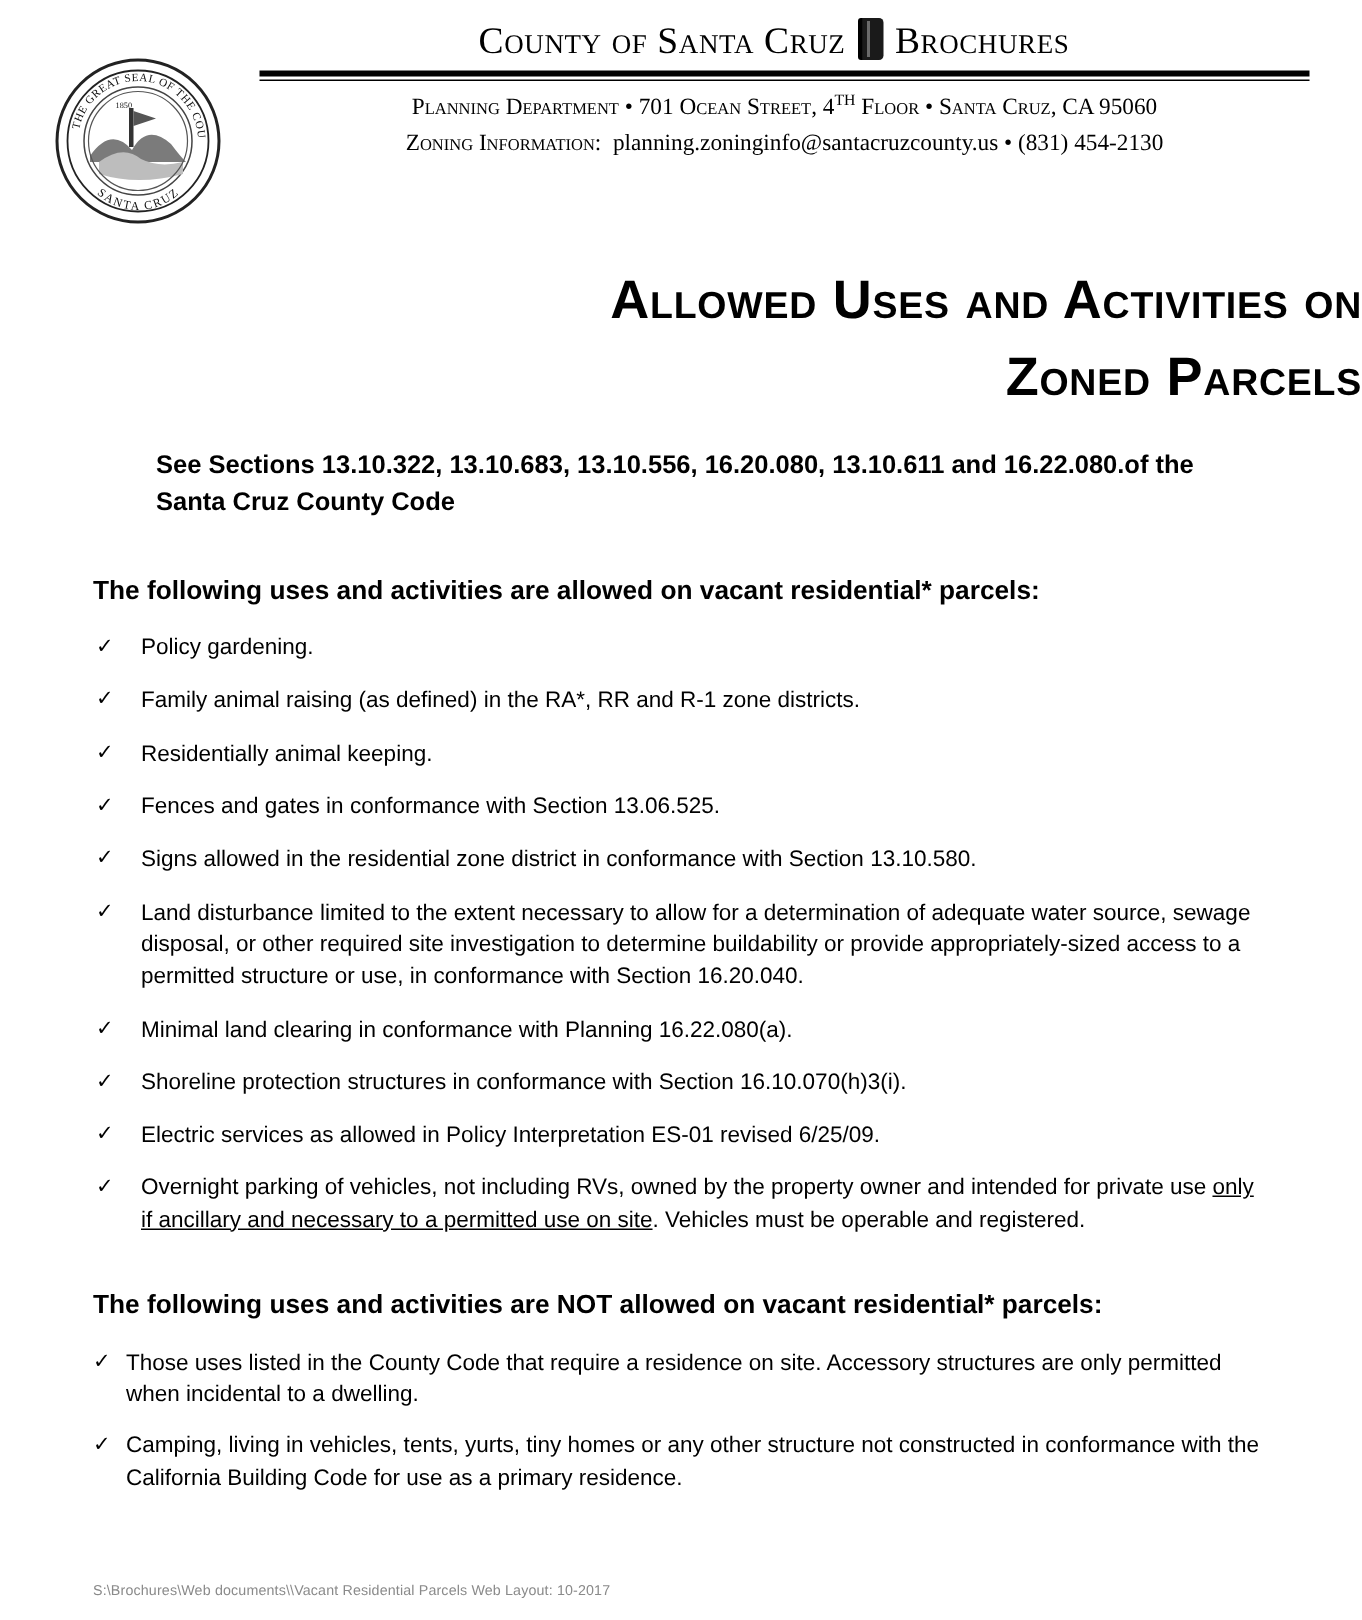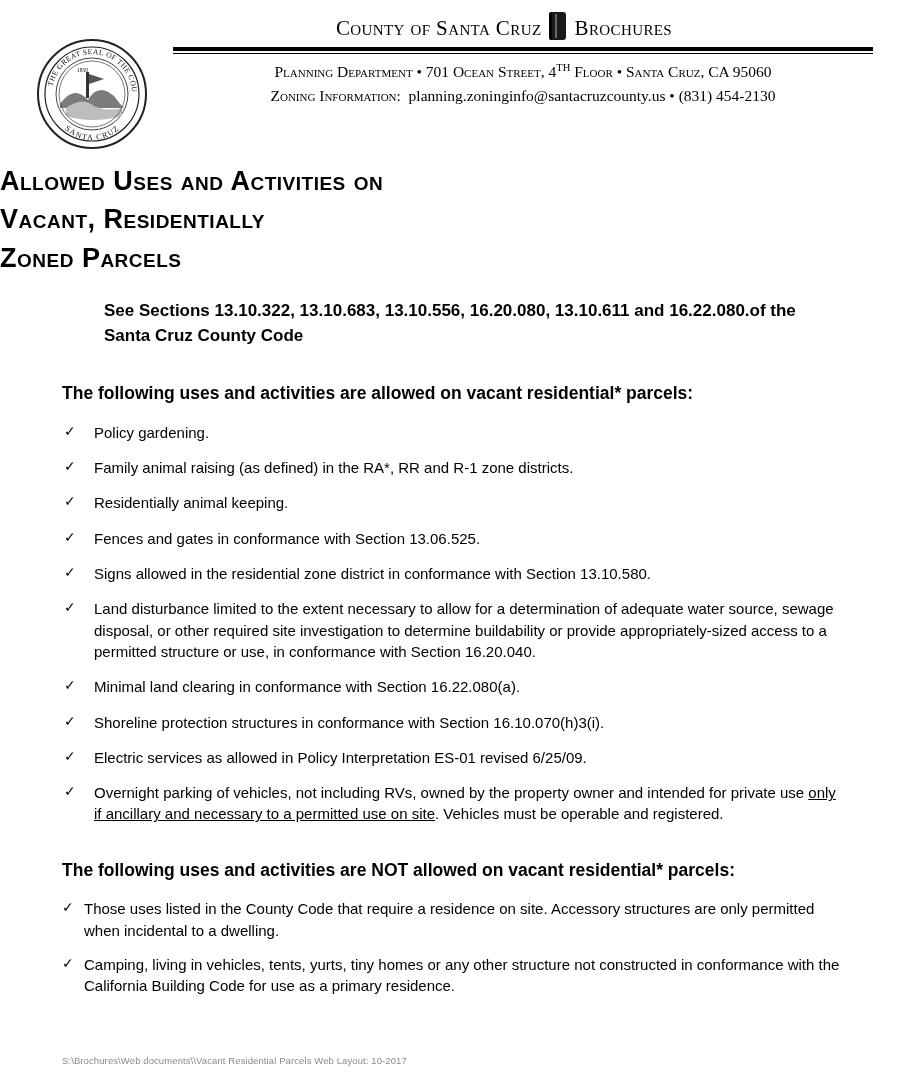--- a/index.html
+++ b/index.html
@@ -33,26 +33,26 @@
     position: absolute;
     left: 36px;
     top: 38px;
     width: 112px;
     height: 112px;
   }
   .seal svg { display: block; }
 
   .header-title {
     position: absolute;
-    left: 148px;
+    left: 160px;
     top: 12px;
     width: 712px;
     text-align: center;
     font-family: "Liberation Serif", serif;
-    font-size: 21px;
+    font-size: 25px;
     letter-spacing: 0.4px;
     white-space: nowrap;
   }
   .smallcaps-lg {
     font-variant: small-caps;
   }
   .book-icon {
     display: inline-block;
     width: 14px;
     height: 28px;
@@ -97,25 +97,25 @@
     font-family: "Liberation Serif", serif;
     font-size: 15.5px;
     line-height: 1.55;
   }
   .header-lines .ln { white-space: nowrap; }
   .sc { font-variant: small-caps; }
   sup { font-size: 0.68em; vertical-align: super; text-align: center; }
 
   
   .doc-title {
-    margin-top: 12px;
-    text-align: left;
+    margin-top: 24px;
+    text-align: right;
     font-family: "Liberation Sans", sans-serif;
     font-weight: bold;
-    font-size: 27px;
+    font-size: 36px;
     font-variant: small-caps;
     line-height: 1.42;
     letter-spacing: 0.5px;
   }
   .doc-title .tl { display: block; }
 
   .sections-line {
     margin: 22px auto 0 auto;
     width: 700px;
     font-weight: bold;
@@ -212,38 +212,37 @@
         <span class="sc">Planning Department</span><span class="sc"> • 701 Ocean Street, 4</span><sup class="sc">TH</sup><span class="sc"> Floor • Santa Cruz, CA 95060</span>
       </div>
       <div class="ln">
         <span class="sc">Zoning Information:</span>&nbsp;&nbsp;<span>planning.zoninginfo@santacruzcounty.us • (831) 454-2130</span>
       </div>
     </div>
   </div>
 
   <div class="doc-title">
     <span class="tl">Allowed Uses and Activities on</span>
-    <span class="tl">Vacant, Residentially</span>
     <span class="tl">Zoned Parcels</span>
   </div>
 
   <div class="sections-line">See Sections 13.10.322, 13.10.683, 13.10.556, 16.20.080, 13.10.611 and 16.22.080.of the Santa Cruz County Code</div>
 
   <div class="body-wrap">
 
     <div class="section-head">The following uses and activities are allowed on vacant residential* parcels:</div>
 
     <ul class="checklist">
       <li><span class="chk">✓</span><span>Policy gardening.</span></li>
       <li><span class="chk">✓</span><span>Family animal raising (as defined) in the RA*, RR and R-1 zone districts.</span></li>
       <li><span class="chk">✓</span><span>Residentially animal keeping.</span></li>
       <li><span class="chk">✓</span><span>Fences and gates in conformance with Section 13.06.525.</span></li>
       <li><span class="chk">✓</span><span>Signs allowed in the residential zone district in conformance with Section 13.10.580.</span></li>
       <li><span class="chk">✓</span><span>Land disturbance limited to the extent necessary to allow for a determination of adequate water source, sewage disposal, or other required site investigation to determine buildability or provide appropriately-sized access to a permitted structure or use, in conformance with Section 16.20.040.</span></li>
-      <li><span class="chk">✓</span><span>Minimal land clearing in conformance with Section 16.22.080(a).</span></li>
+      <li><span class="chk">✓</span><span>Minimal land clearing in conformance with Planning 16.22.080(a).</span></li>
       <li><span class="chk">✓</span><span>Shoreline protection structures in conformance with Section 16.10.070(h)3(i).</span></li>
       <li><span class="chk">✓</span><span>Electric services as allowed in Policy Interpretation ES-01 revised 6/25/09.</span></li>
       <li>
         <span class="chk">✓</span>
         <span>Overnight parking of vehicles, not including RVs, owned by the property owner and intended for private use </span><span class="underline">only if ancillary and necessary to a permitted use on site</span><span>.  Vehicles must be operable and registered.</span>
       </li>
     </ul>
 
     <div class="section-head tight">The following uses and activities are NOT allowed on vacant residential* parcels:</div>
 

